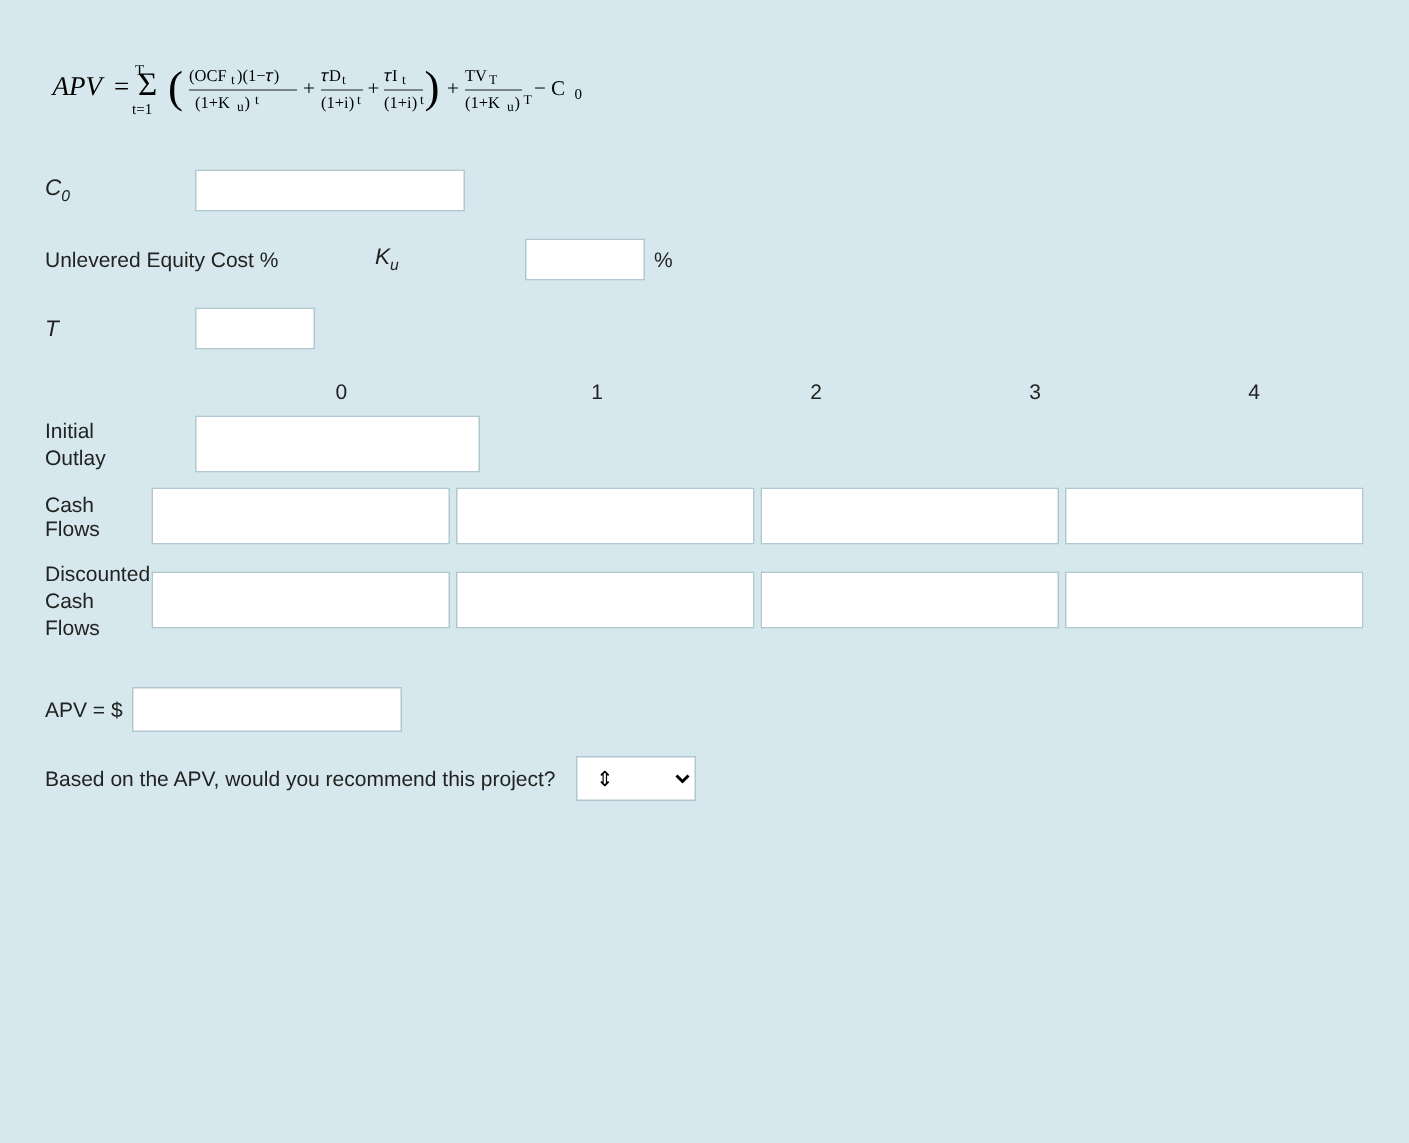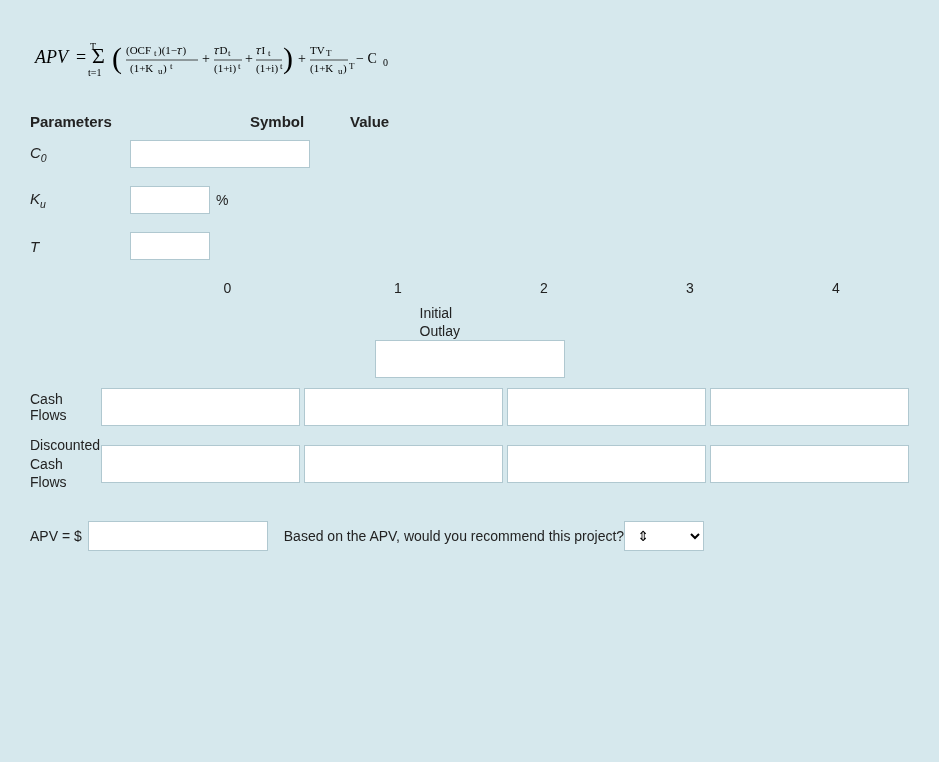--- a/index.html
+++ b/index.html
@@ -79,20 +79,21 @@
 
     
     .cashflow-section {
       margin-top: 20px;
     }
 
     
     .apv-section {
       margin-top: 30px;
       display: flex;
+      flex-direction: column;
       gap: 16px;
     }
 
     .apv-row {
       display: flex;
       align-items: center;
       gap: 6px;
       font-size: 14px;
     }
 
@@ -101,21 +102,21 @@
       background: white;
       border: 1px solid #b0c8d0;
       padding: 6px 8px;
       font-size: 14px;
       outline: none;
     }
 
     .recommend-row {
       display: flex;
       align-items: center;
-      gap: 0;
+      gap: 14px;
       font-size: 14px;
     }
 
     .recommend-select {
       background: white;
       border: 1px solid #b0c8d0;
       padding: 5px 8px;
       font-size: 14px;
       outline: none;
       width: 80px;
@@ -182,36 +183,32 @@
     <text x="308" y="46" font-size="9" font-family="serif">u</text>
     <text x="313" y="44" font-size="11" font-family="serif">)</text>
     <text x="319" y="41" font-size="9" font-family="serif">T</text>
 
     <text x="326" y="35" font-size="14" font-family="serif"> − C</text>
     <text x="353" y="38" font-size="10" font-family="serif">0</text>
   </svg>
 </div>
 
 <div class="params-section">
-  <div class="params-header">
-    <div class="col-param">Parameters</div>
-    <div class="col-symbol">Symbol</div>
-    <div class="col-value">Value</div>
-  </div>
 
   <div class="param-row">
     <div class="col-symbol">
       <span style="font-style:italic;">C</span><sub>0</sub>
     </div>
     <div class="col-value">
       <input type="text" class="input-wide" value="" style="">
     </div>
   </div>
 
   <div class="param-row">
+    <div class="col-param">Unlevered Equity Cost %</div>
     <div class="col-symbol">
       <span style="font-style:italic;">K</span><sub style="font-style:italic;">u</sub>
     </div>
     <div class="col-value">
       <input type="text" class="input-medium" value="" style="">
       <span>%</span>
     </div>
   </div>
 
   <div class="param-row">
@@ -229,21 +226,21 @@
 
   <div style="display:flex; align-items:flex-end; margin-bottom:8px;">
     <div style="width:100px;"></div>
     <div style="width:195px; text-align:center; font-size:14px;">0</div>
     <div style="flex:1; text-align:center; font-size:14px;">1</div>
     <div style="flex:1; text-align:center; font-size:14px;">2</div>
     <div style="flex:1; text-align:center; font-size:14px;">3</div>
     <div style="flex:1; text-align:center; font-size:14px;">4</div>
   </div>
 
-  <div style="display:flex; align-items:center; margin-bottom:10px;flex-direction:column;">
+  <div style="display:flex; align-items:center; margin-bottom:10px;">
     <div style="width:100px; font-size:14px; line-height:1.3;">Initial<br>Outlay</div>
     <input type="text" style="width: 190px; background: white; border: 1px solid rgb(176, 200, 208); padding: 10px 8px; font-size: 14px; outline: none;" value="">
 
     <div style="flex:1;"></div>
   </div>
 
   <div style="display:flex; align-items:center; margin-bottom:10px;">
     <div style="width:100px; font-size:14px;">Cash Flows</div>
     <div style="width:195px;"></div>
     <input type="text" style="flex: 1 1 0%; background: white; border: 1px solid rgb(176, 200, 208); padding: 10px 8px; font-size: 14px; outline: none; margin-right: 4px;" value="">

